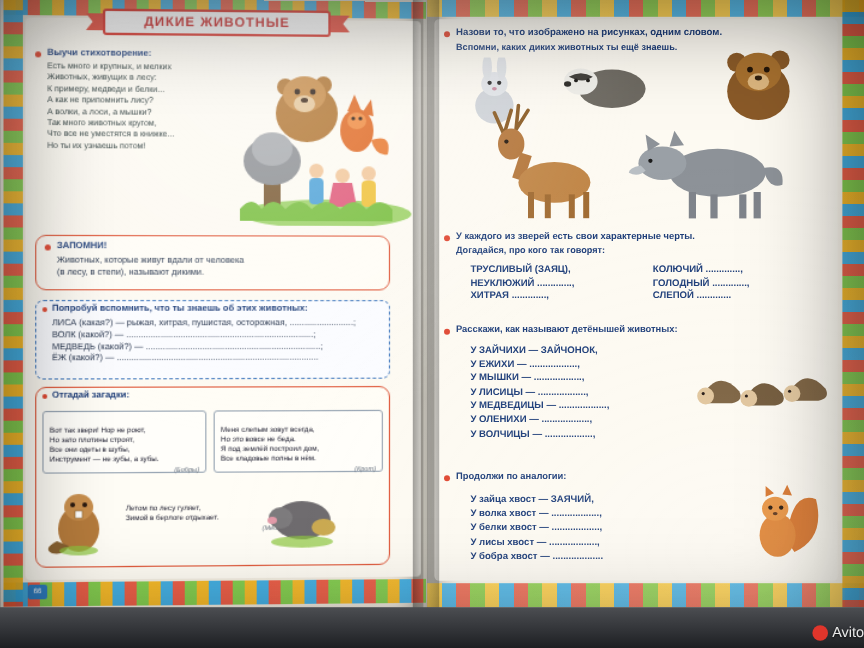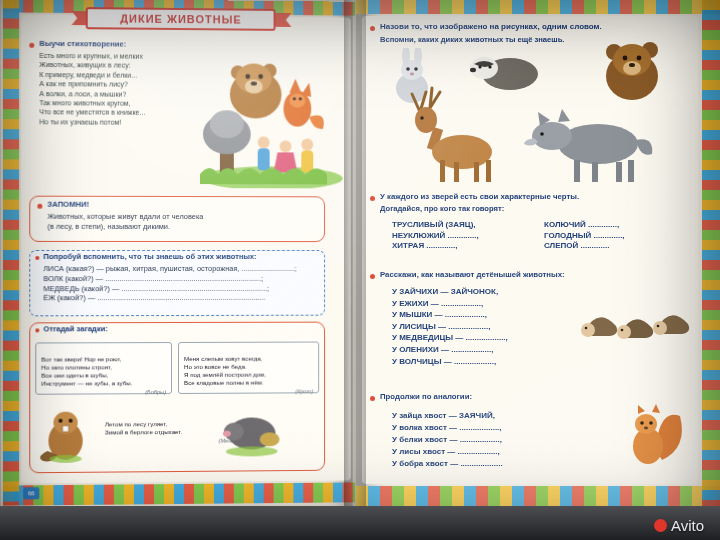--- a/index.html
+++ b/index.html
@@ -187,25 +187,25 @@
     z-index: 21;
   }
   .table-strip {
     position: absolute;
     left: 0; top: 506px; width: 720px; height: 34px;
     background: linear-gradient(180deg,#4c4e52 0%, #303236 60%, #1d1f22 100%);
     z-index: 22;
   }
   .watermark {
     position: absolute;
-    right: 16px; bottom: 6px;
+    right: 0; bottom: 6px;
     display: flex; align-items: center; gap: 4px;
     z-index: 25;
     color: #e9e9e9;
-    font-size: 15px;
+    font-size: 12px;
     font-family: "Liberation Sans", sans-serif;
     text-shadow: 0 1px 2px rgba(0,0,0,.8);
   }
   .wm-dot {
     width: 13px; height: 13px; border-radius: 50%;
     background: #e0352b;
     display:inline-block;
   }
 </style>
 </head>

